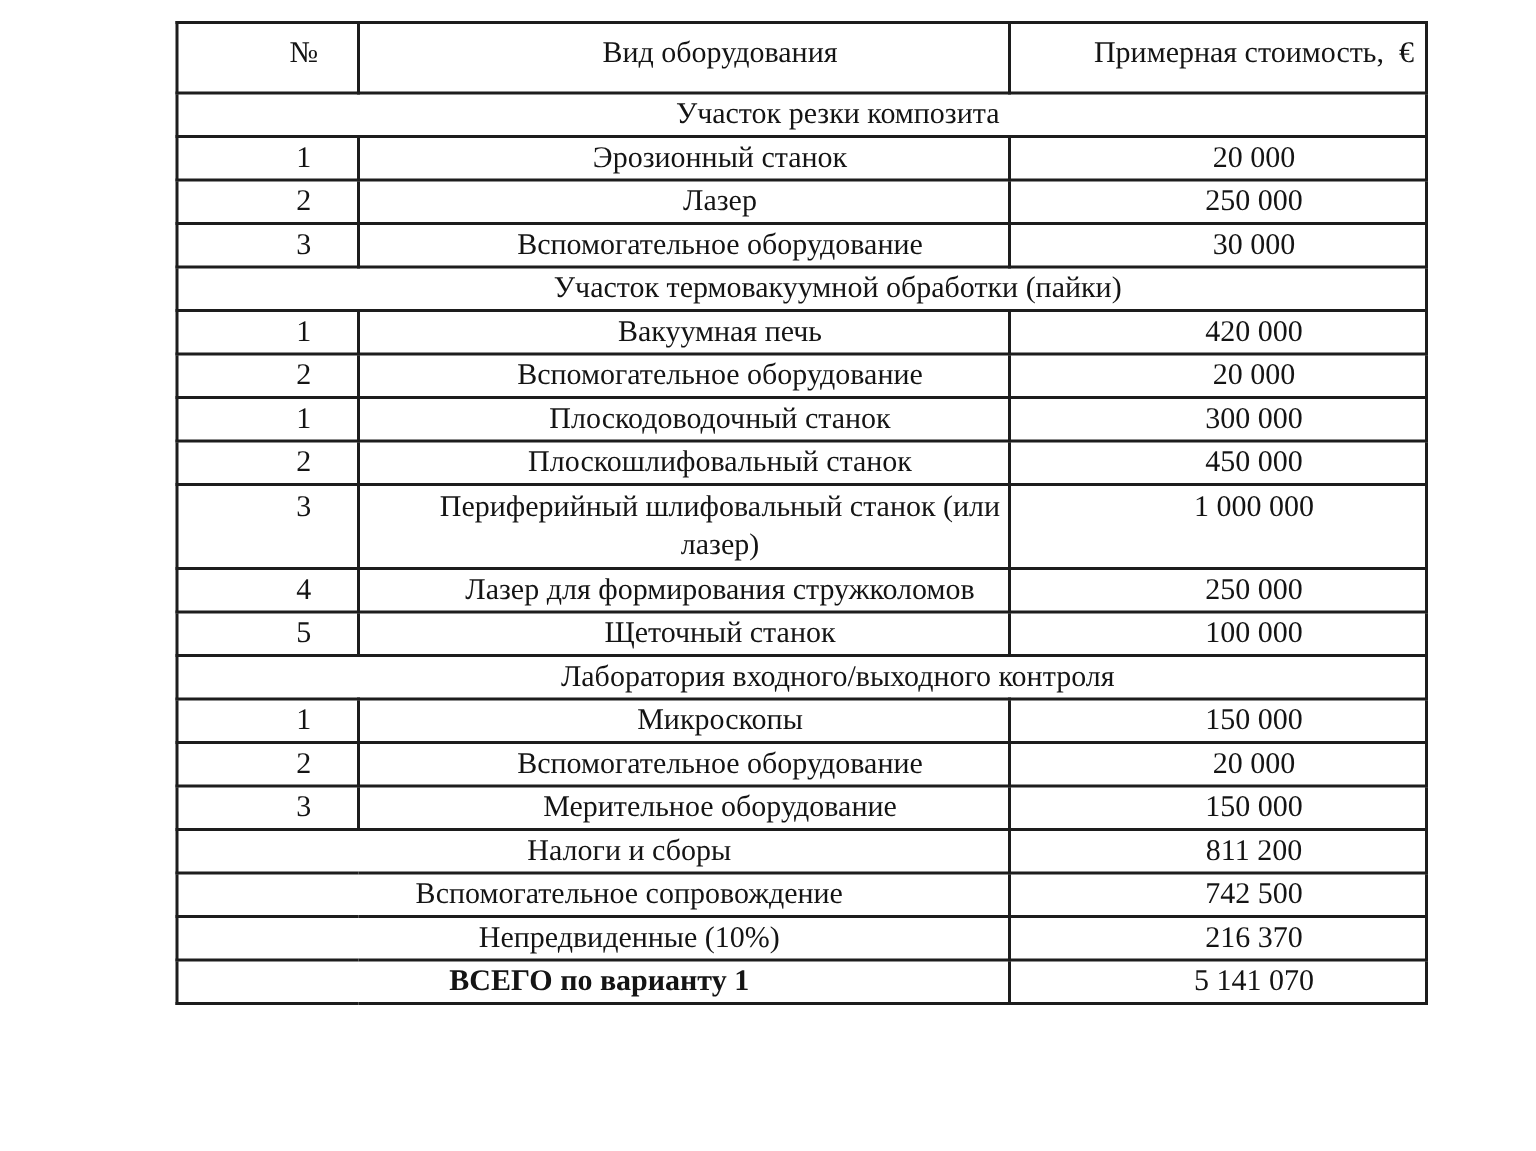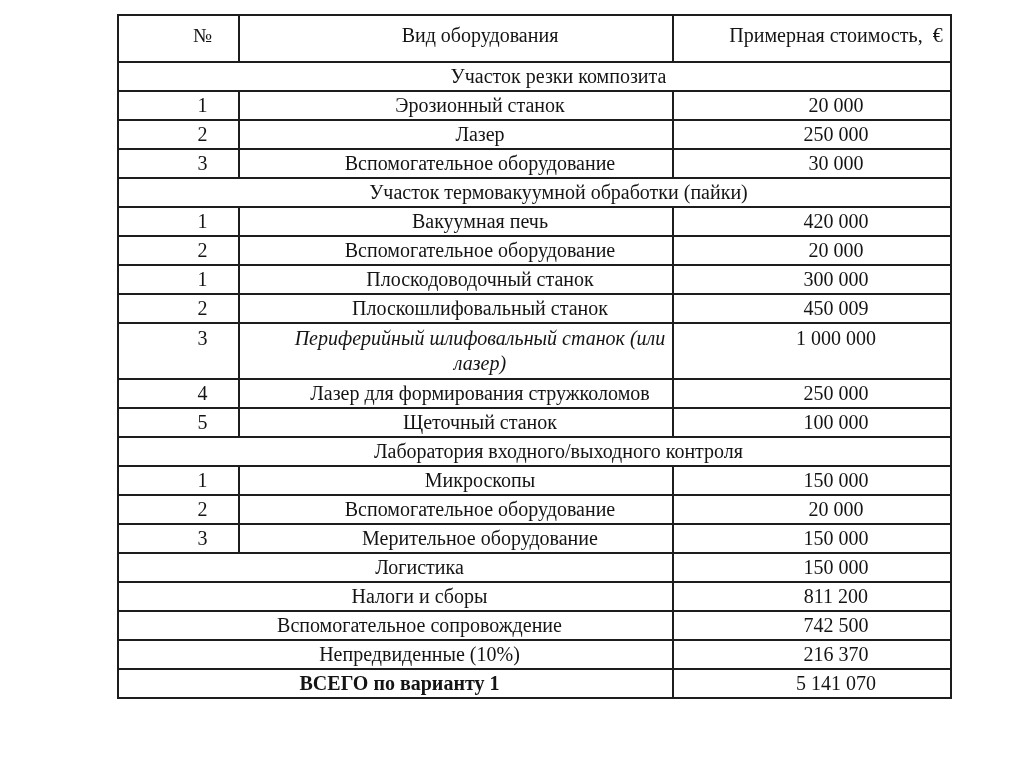--- a/index.html
+++ b/index.html
@@ -45,21 +45,20 @@
   }
   .cost-table tr.row-multiline {
     height: 56px;
   }
   .cost-table tr.row-multiline td {
     vertical-align: top;
     padding-top: 2px;
   }
   .cost-table td.cell-equipment.multiline {
     white-space: pre-line;
-    font-style: italic;
   }
   .cost-table tr.row-bold td.cell-label {
     font-weight: bold;
     padding-left: 12px;
   }
 </style>
 </head>
 <body>
 
 <div class="page">
@@ -109,21 +108,21 @@
           <td class="cell-cost">20 000</td>
         </tr>
         <tr>
           <td class="cell-num">1</td>
           <td class="cell-equipment">Плоскодоводочный станок</td>
           <td class="cell-cost">300 000</td>
         </tr>
         <tr>
           <td class="cell-num">2</td>
           <td class="cell-equipment">Плоскошлифовальный станок</td>
-          <td class="cell-cost">450 009</td>
+          <td class="cell-cost">450 000</td>
         </tr>
         <tr class="row-multiline">
           <td class="cell-num">3</td>
           <td class="cell-equipment multiline">Периферийный шлифовальный станок (или
 лазер)</td>
           <td class="cell-cost">1 000 000</td>
         </tr>
         <tr>
           <td class="cell-num">4</td>
           <td class="cell-equipment">Лазер для формирования стружколомов</td>
@@ -146,24 +145,20 @@
           <td class="cell-num">2</td>
           <td class="cell-equipment">Вспомогательное оборудование</td>
           <td class="cell-cost">20 000</td>
         </tr>
         <tr>
           <td class="cell-num">3</td>
           <td class="cell-equipment">Мерительное оборудование</td>
           <td class="cell-cost">150 000</td>
         </tr>
         <tr>
-          <td colspan="2" class="cell-label">Логистика</td>
-          <td class="cell-cost">150 000</td>
-        </tr>
-        <tr>
           <td colspan="2" class="cell-label">Налоги и сборы</td>
           <td class="cell-cost">811 200</td>
         </tr>
         <tr>
           <td colspan="2" class="cell-label">Вспомогательное сопровождение</td>
           <td class="cell-cost">742 500</td>
         </tr>
         <tr>
           <td colspan="2" class="cell-label">Непредвиденные (10%)</td>
           <td class="cell-cost">216 370</td>

